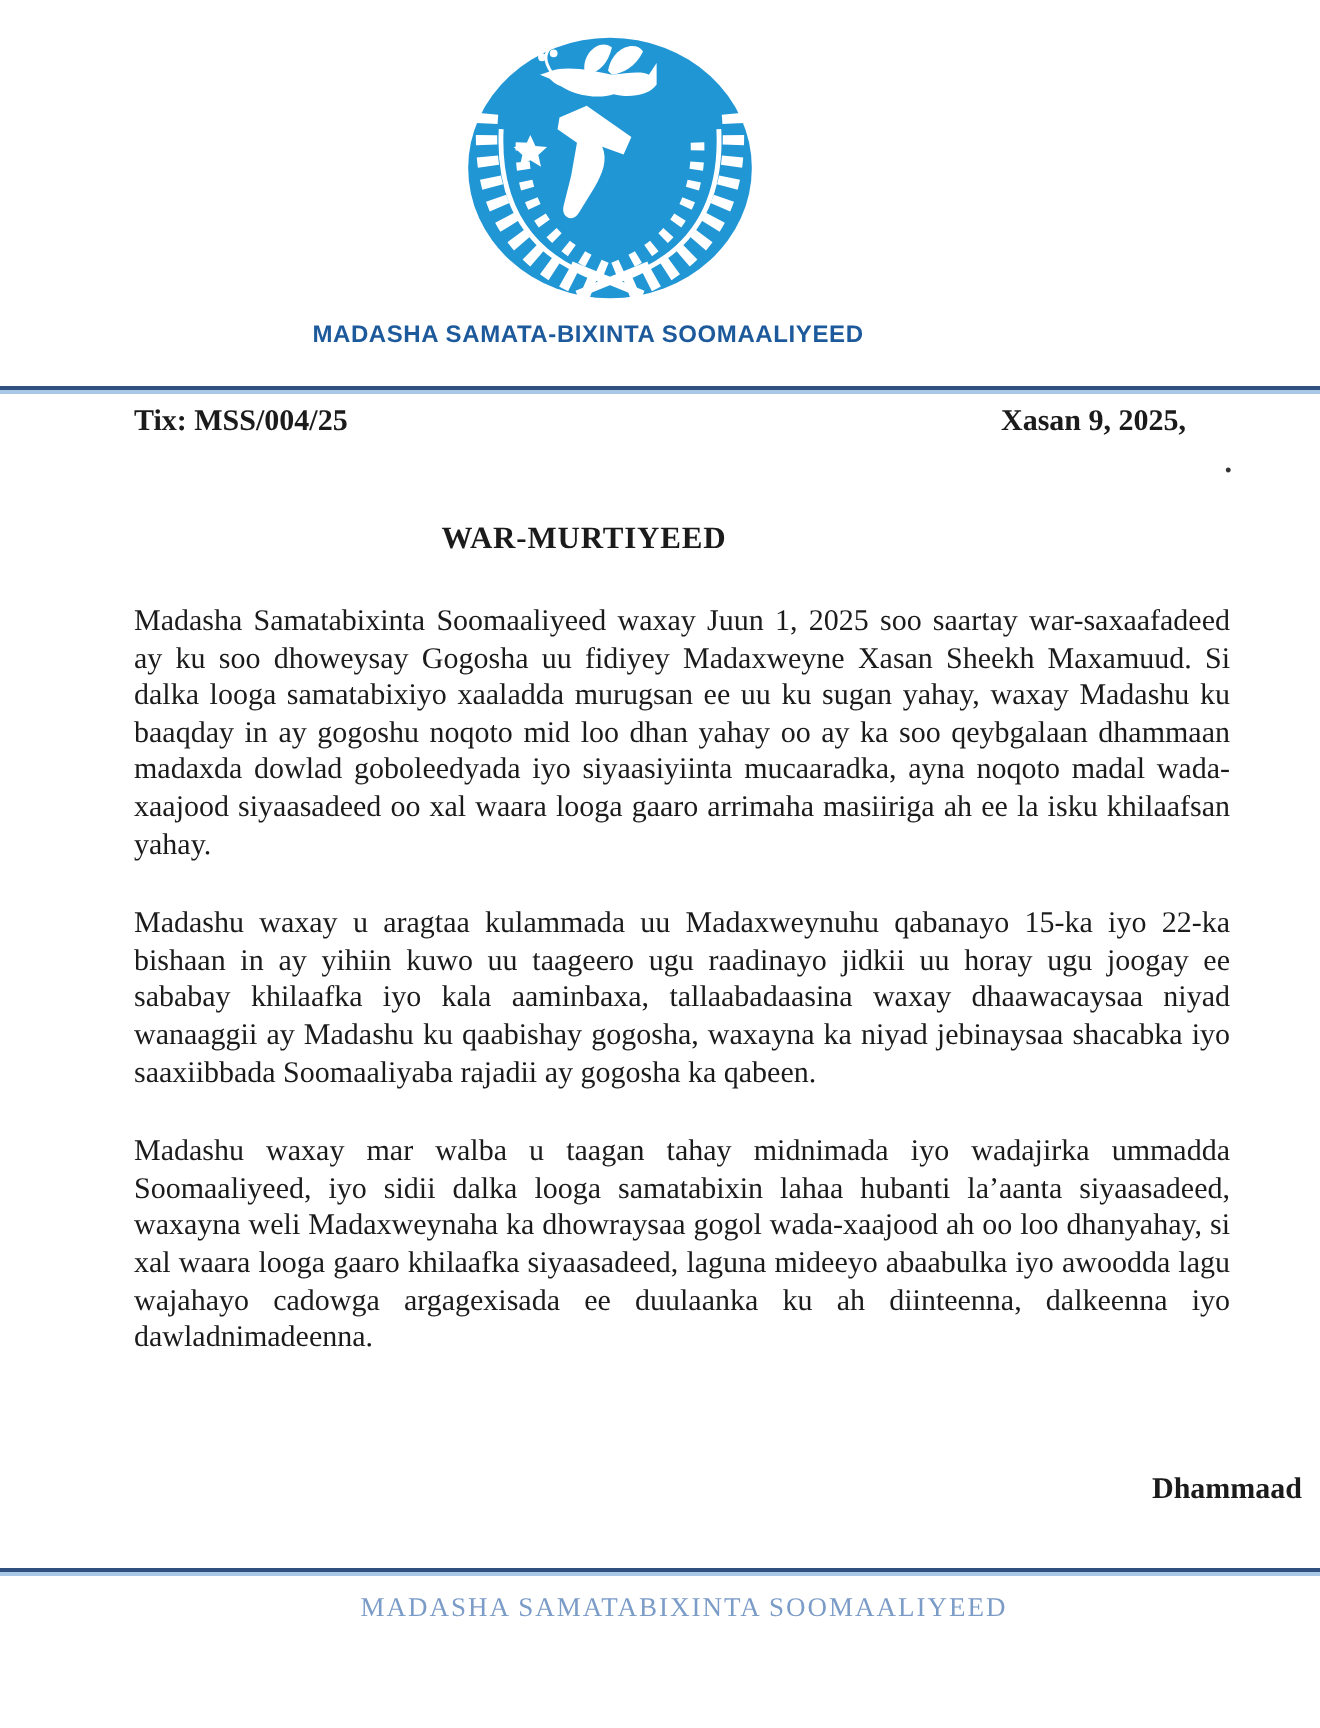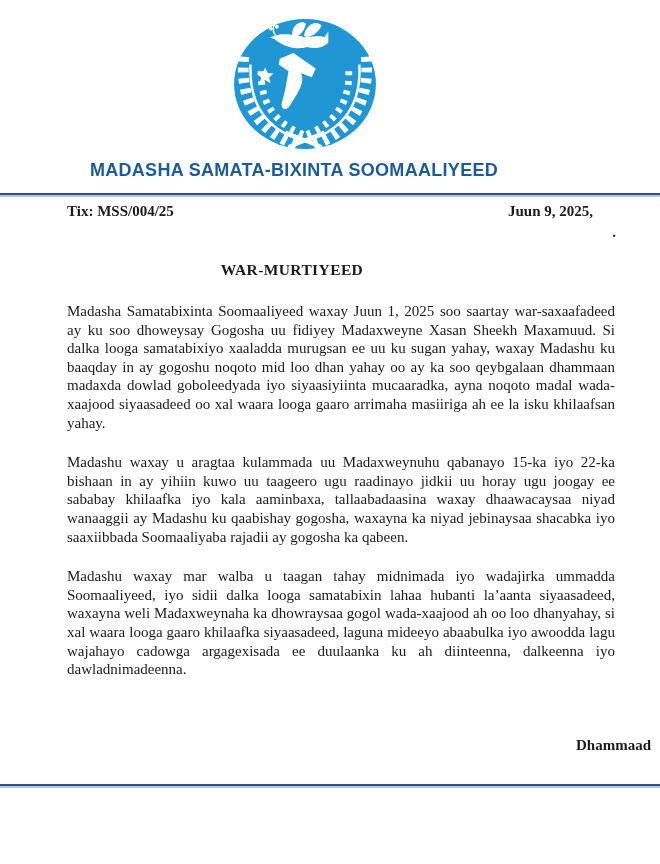--- a/index.html
+++ b/index.html
@@ -22,21 +22,21 @@
     height: 136px;
   }
   .org-name {
     position: absolute;
     top: 160px;
     left: 0;
     width: 588px;
     text-align: center;
     font-family: "Liberation Sans", sans-serif;
     font-weight: bold;
-    font-size: 18px;
+    font-size: 12px;
     letter-spacing: 0.3px;
     color: #1d5a9c;
   }
 
   
   .rule {
     position: absolute;
     left: 0;
     width: 660px;
     height: 4px;
@@ -145,30 +145,31 @@
       <circle fill="#ffffff" cx="40" cy="13" r="2"></circle>
     </g>
   </svg>
 
   <div class="org-name">MADASHA SAMATA-BIXINTA SOOMAALIYEED</div>
 
   <div class="rule rule-top"></div>
 
   <div class="meta-row">
     <span>Tix: MSS/004/25</span>
-    <span>Juun 9, 2025,</span>
+    <span>Xasan 9, 2025,</span>
   </div>
   <div class="stray-dot">.</div>
 
   <div class="doc-title">WAR-MURTIYEED</div>
 
   <div class="body-text">
     <p>Madasha Samatabixinta Soomaaliyeed waxay Juun 1, 2025 soo saartay war-saxaafadeed ay ku soo dhoweysay Gogosha uu fidiyey Madaxweyne Xasan Sheekh Maxamuud. Si dalka looga samatabixiyo xaaladda murugsan ee uu ku sugan yahay, waxay Madashu ku baaqday in ay gogoshu noqoto mid loo dhan yahay oo ay ka soo qeybgalaan dhammaan madaxda dowlad goboleedyada iyo siyaasiyiinta mucaaradka, ayna noqoto madal wada-xaajood siyaasadeed oo xal waara looga gaaro arrimaha masiiriga ah ee la isku khilaafsan yahay.</p>
     <p>Madashu waxay u aragtaa kulammada uu Madaxweynuhu qabanayo 15-ka iyo 22-ka bishaan in ay yihiin kuwo uu taageero ugu raadinayo jidkii uu horay ugu joogay ee sababay khilaafka iyo kala aaminbaxa, tallaabadaasina waxay dhaawacaysaa niyad wanaaggii ay Madashu ku qaabishay gogosha, waxayna ka niyad jebinaysaa shacabka iyo saaxiibbada Soomaaliyaba rajadii ay gogosha ka qabeen.</p>
     <p>Madashu waxay mar walba u taagan tahay midnimada iyo wadajirka ummadda Soomaaliyeed, iyo sidii dalka looga samatabixin lahaa hubanti la’aanta siyaasadeed, waxayna weli Madaxweynaha ka dhowraysaa gogol wada-xaajood ah oo loo dhanyahay, si xal waara looga gaaro khilaafka siyaasadeed, laguna mideeyo abaabulka iyo awoodda lagu wajahayo cadowga argagexisada ee duulaanka ku ah diinteenna, dalkeenna iyo dawladnimadeenna.</p>
   </div>
 
   <div class="closing">Dhammaad</div>
 
   <div class="rule rule-bottom"></div>
 
+  <div class="footer-name">MADASHA SAMATABIXINTA SOOMAALIYEED</div>
 
 </div>
 
 </body></html>

